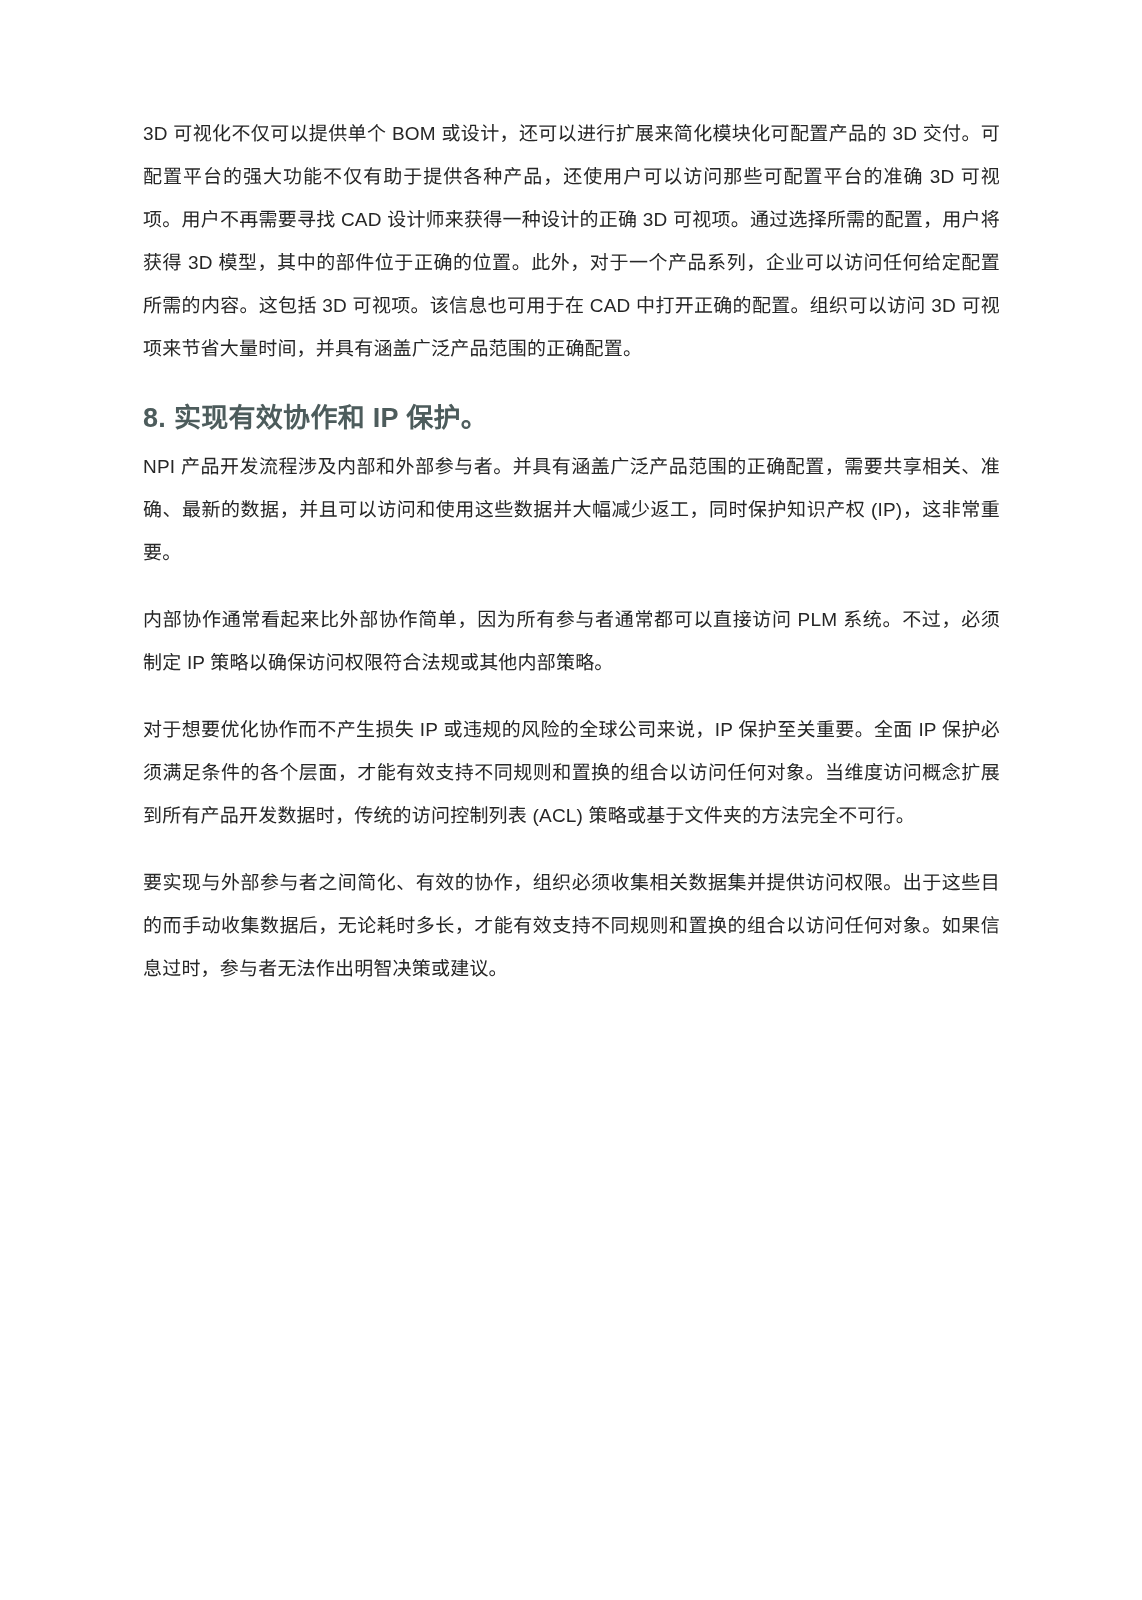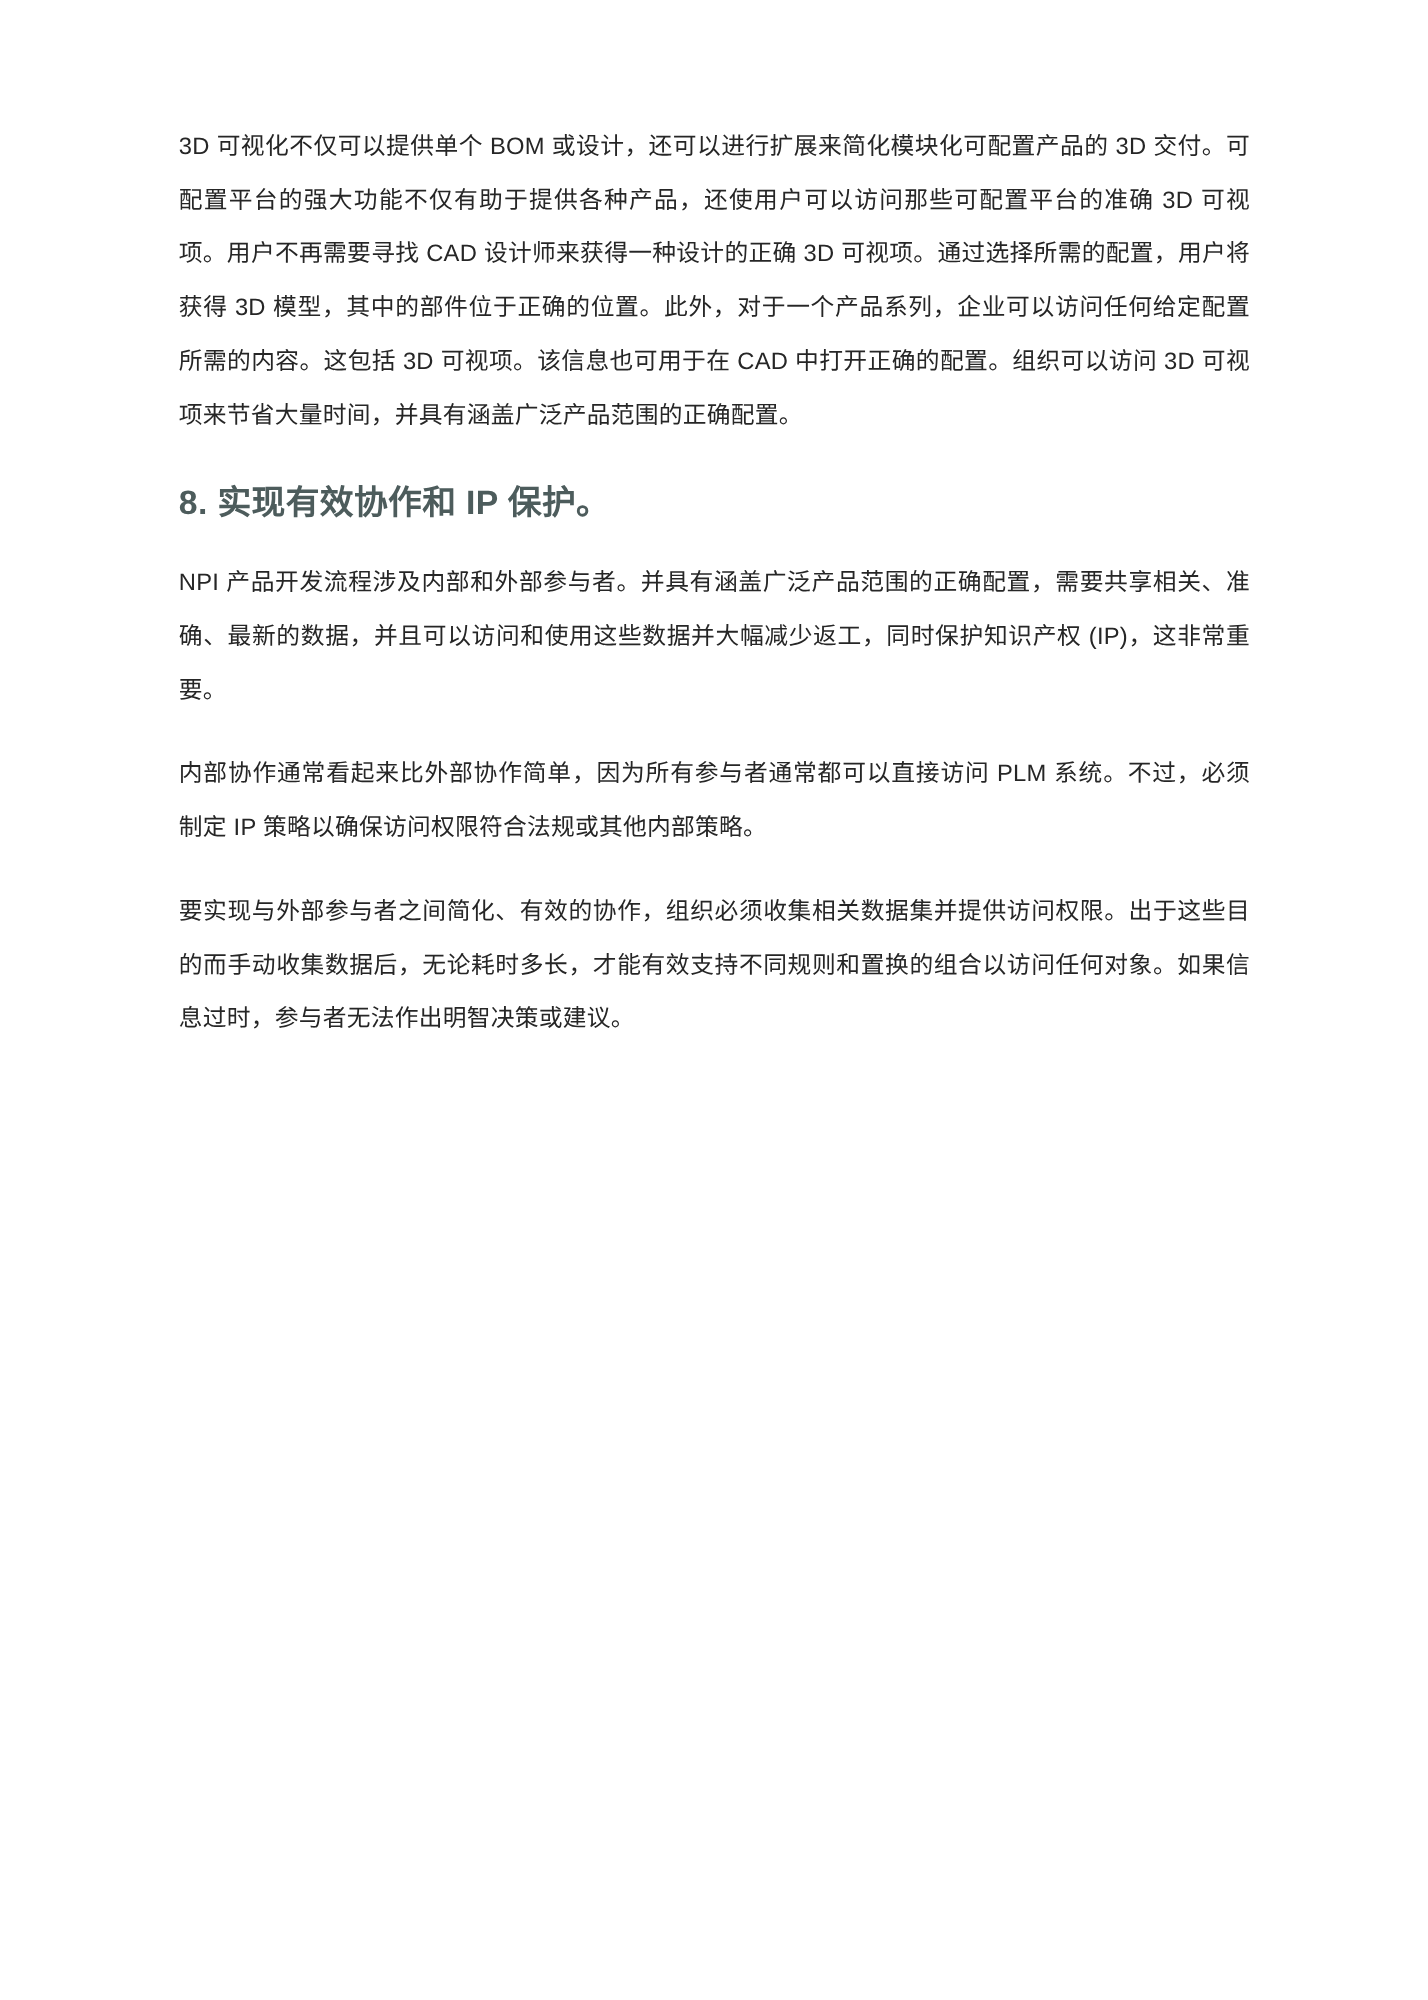--- a/index.html
+++ b/index.html
@@ -12,35 +12,35 @@
     width: 1142px;
     height: 1600px;
     background: #ffffff;
     overflow: hidden;
     font-family: "Liberation Sans", "DejaVu Sans", sans-serif;
   }
   .content {
     position: absolute;
     left: 143px;
     right: 142px;
-    top: 96px;
+    top: 112px;
   }
   .body-para {
     margin: 0 0 24px 0;
     font-size: 19px;
     line-height: 43px;
     color: #262626;
     text-align: justify;
     letter-spacing: 0.2px;
   }
   .body-para:last-of-type {
     margin-bottom: 0;
   }
   .section-heading {
-    margin: 31px 0 26px 0;
+    margin: 31px 0 10px 0;
     font-size: 27px;
     line-height: 34px;
     font-weight: 600;
     color: #4d5c5c;
     letter-spacing: 0.3px;
   }
   .footer {
     position: absolute;
     left: 143px;
     right: 152px;
@@ -62,18 +62,19 @@
 <div class="page">
   <div class="content">
     <p class="body-para">3D 可视化不仅可以提供单个 BOM 或设计，还可以进行扩展来简化模块化可配置产品的 3D 交付。可配置平台的强大功能不仅有助于提供各种产品，还使用户可以访问那些可配置平台的准确 3D 可视项。用户不再需要寻找 CAD 设计师来获得一种设计的正确 3D 可视项。通过选择所需的配置，用户将获得 3D 模型，其中的部件位于正确的位置。此外，对于一个产品系列，企业可以访问任何给定配置所需的内容。这包括 3D 可视项。该信息也可用于在 CAD 中打开正确的配置。组织可以访问 3D 可视项来节省大量时间，并具有涵盖广泛产品范围的正确配置。</p>
 
     <h2 class="section-heading">8. 实现有效协作和 IP 保护。</h2>
 
     <p class="body-para">NPI 产品开发流程涉及内部和外部参与者。并具有涵盖广泛产品范围的正确配置，需要共享相关、准确、最新的数据，并且可以访问和使用这些数据并大幅减少返工，同时保护知识产权 (IP)，这非常重要。</p>
 
     <p class="body-para">内部协作通常看起来比外部协作简单，因为所有参与者通常都可以直接访问 PLM 系统。不过，必须制定 IP 策略以确保访问权限符合法规或其他内部策略。</p>
 
+    <p class="body-para">对于想要优化协作而不产生损失 IP 或违规的风险的全球公司来说，IP 保护至关重要。全面 IP 保护必须满足条件的各个层面，才能有效支持不同规则和置换的组合以访问任何对象。当维度访问概念扩展到所有产品开发数据时，传统的访问控制列表 (ACL) 策略或基于文件夹的方法完全不可行。</p>
 
 
     <p class="body-para">要实现与外部参与者之间简化、有效的协作，组织必须收集相关数据集并提供访问权限。出于这些目的而手动收集数据后，无论耗时多长，才能有效支持不同规则和置换的组合以访问任何对象。如果信息过时，参与者无法作出明智决策或建议。</p>
   </div>
 
 </div>
 
 </body></html>

